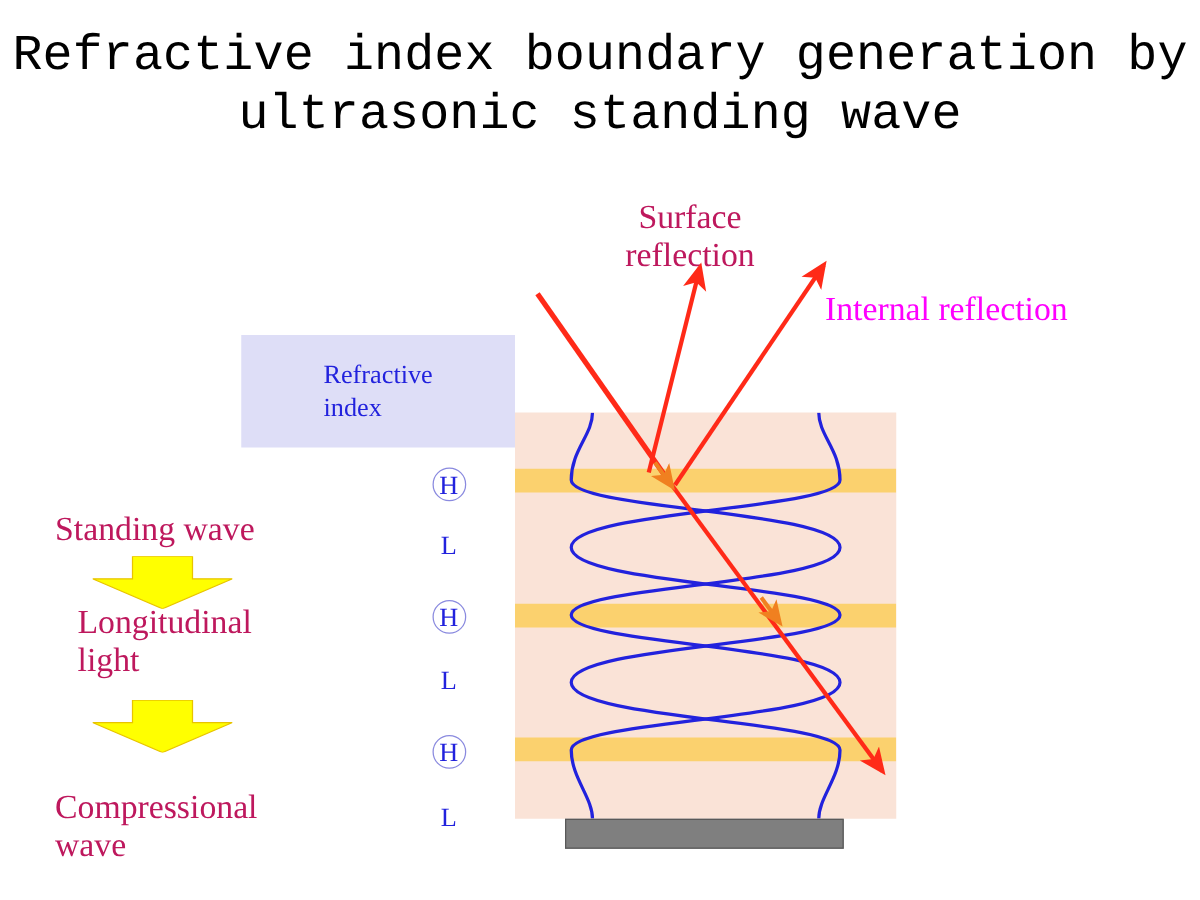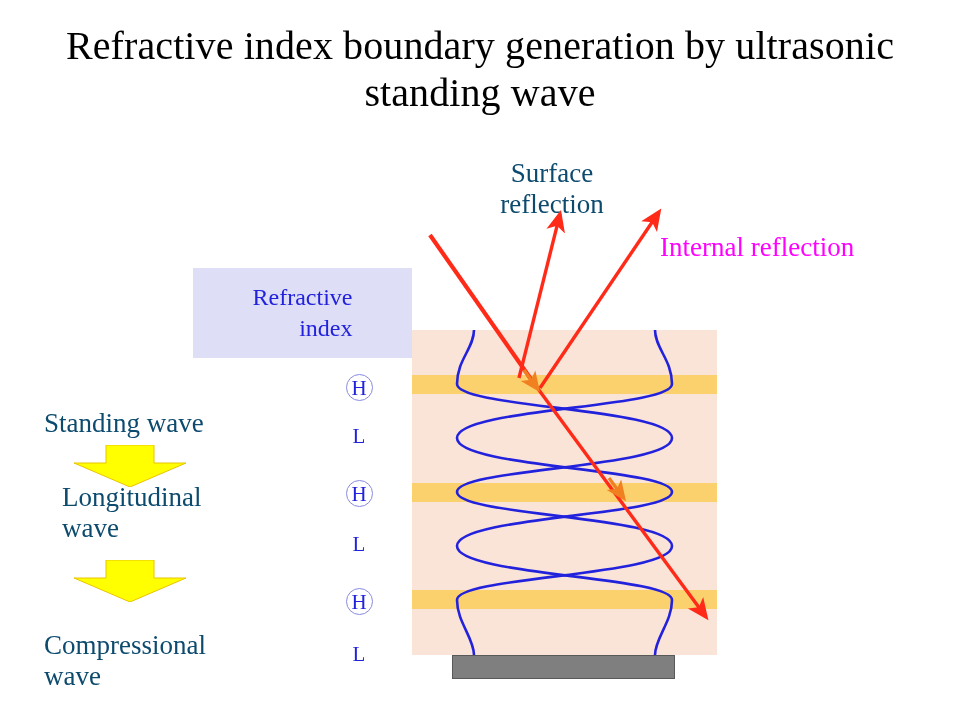--- a/index.html
+++ b/index.html
@@ -21,28 +21,29 @@
   .title {
     position: absolute;
     left: 0;
     top: 22px;
     width: 960px;
     text-align: center;
     font-size: 40px;
     line-height: 1.18;
     color: #000000;
     letter-spacing: 0.1px;
+    font-family: Liberation Mono, monospace;
   }
 
   
   .lbl {
     position: absolute;
     font-size: 27px;
     line-height: 1.15;
-    color: #0c4a6e;
+    color: #be185d;
     white-space: pre-line;
   }
 
   .lbl-surface-reflection {
     left: 462px;
     top: 158px;
     width: 180px;
     text-align: center;
   }
   .lbl-incident-light {
@@ -72,26 +73,26 @@
 
   
   .ri-box {
     position: absolute;
     left: 193px;
     top: 268px;
     width: 219px;
     height: 90px;
     background: #DEDEF7;
     color: #2222DD;
-    font-size: 24px;
+    font-size: 21px;
     line-height: 1.3;
     display: flex;
     align-items: center;
     justify-content: center;
-    text-align: right;
+    text-align: left;
     white-space: pre-line;
     box-sizing: border-box;
   }
 
   
   .yarrow {
     position: absolute;
     width: 112px;
     height: 42px;
   }
@@ -189,21 +190,21 @@
   <div class="title">Refractive index boundary generation by ultrasonic standing wave</div>
 
   <div class="ri-box">Refractive
 index</div>
 
   <div class="lbl lbl-surface-reflection">Surface
 reflection</div>
   <div class="lbl lbl-internal-reflection">Internal reflection</div>
   <div class="lbl lbl-standing-wave">Standing wave</div>
   <div class="lbl lbl-longitudinal-wave">Longitudinal
-wave</div>
+light</div>
   <div class="lbl lbl-compressional-wave">Compressional
 wave</div>
 
   <svg class="yarrow" style="left:74px; top:445px;" viewBox="0 0 112 42">
     <polygon points="32,0 80,0 80,18 112,18 56,42 0,18 32,18" fill="#FFFF00" stroke="#E8C400" stroke-width="1"></polygon>
   </svg>
 
   <svg class="yarrow" style="left:74px; top:560px;" viewBox="0 0 112 42">
     <polygon points="32,0 80,0 80,18 112,18 56,42 0,18 32,18" fill="#FFFF00" stroke="#E8C400" stroke-width="1"></polygon>
   </svg>

